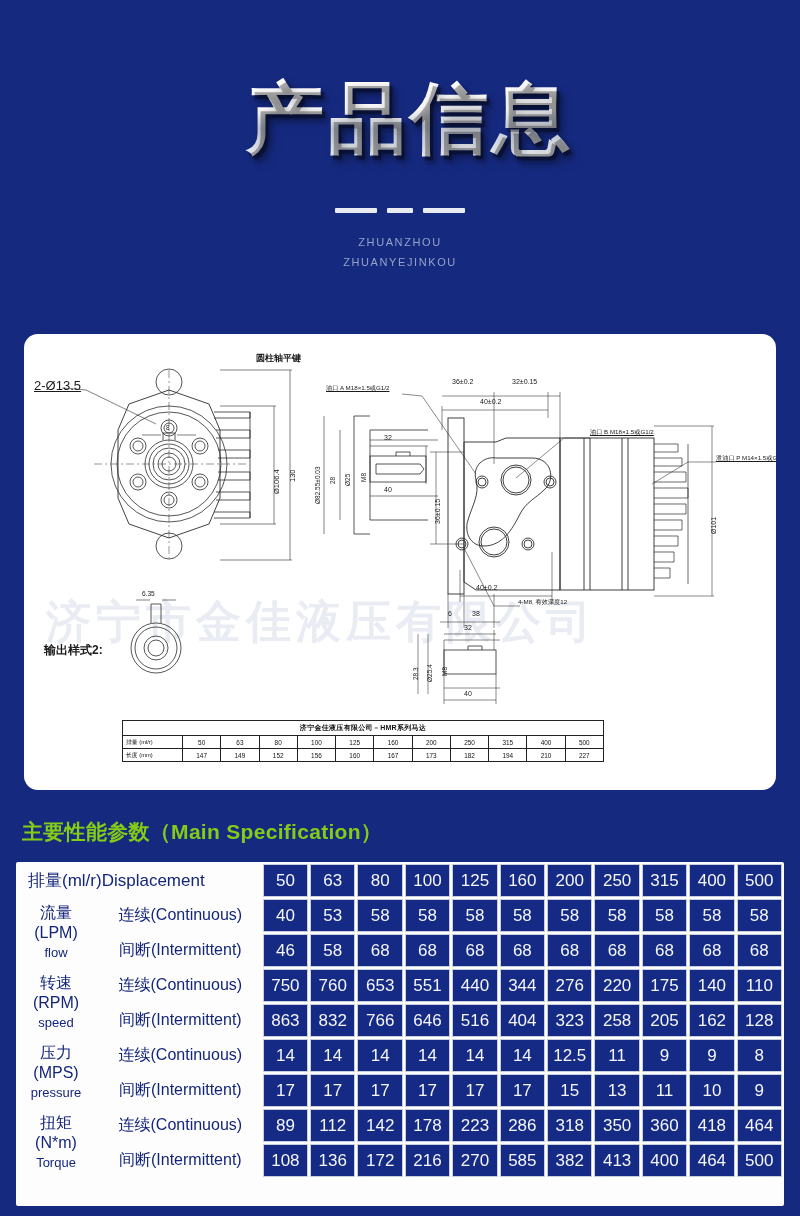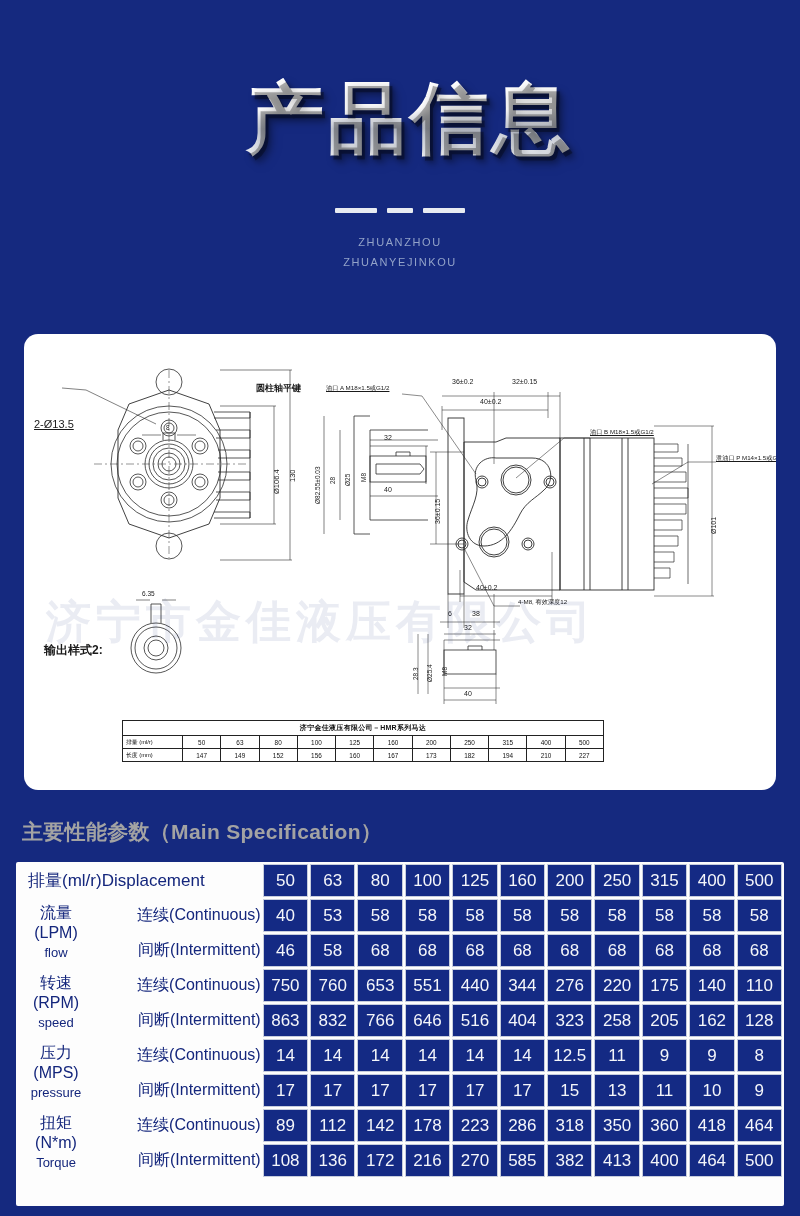--- a/index.html
+++ b/index.html
@@ -53,37 +53,37 @@
     position: absolute; left: 98px; top: 386px; width: 482px;
     border-collapse: collapse; font-size: 6.4px; color: #111;
   }
   .dtable th, .dtable td { border: .8px solid #222; text-align: center; padding: 1.5px 0; font-weight: 400; }
   .dtable .dt-head { font-weight: 700; font-size: 7px; letter-spacing: .3px; padding: 2px 0; }
   .dtable .dt-rowlabel { width: 60px; font-size: 5.8px; text-align: left; padding-left: 3px; }
 
   
   .spec-heading {
     position: absolute; left: 22px; top: 818px;
-    font-size: 21px; color: #a3a3a3; font-weight: 700; letter-spacing: .3px;
+    font-size: 21px; color: #84cc16; font-weight: 700; letter-spacing: .3px;
   }
   .spec-wrap { position: absolute; left: 16px; top: 862px; width: 768px; }
   table.spec { border-collapse: separate; border-spacing: 2px; width: 768px; table-layout: fixed; }
   table.spec td {
     height: 33px; text-align: center; vertical-align: middle;
     font-size: 17px; color: #f4f6fa; background: #142a84;
     border: 1px solid #c6cddd;
   }
   table.spec td.lab-group,
   table.spec td.lab-sub,
   table.spec td.lab-full {
     background: #fdfdfd; color: #14267c; border: none;
     font-weight: 400;
   }
   table.spec td.lab-group { width: 72px; font-size: 16px; line-height: 20px; }
-  table.spec td.lab-sub   { width: 156px; font-size: 16px; text-align: right; padding-left: 4px; }
+  table.spec td.lab-sub   { width: 156px; font-size: 16px; text-align: center; padding-left: 4px; }
   table.spec td.lab-full  { font-size: 17px; text-align: left; padding-left: 10px; }
   table.spec col.vcol { width: 43px; }
   .spec-bg {
     position: absolute; left: 16px; top: 862px; width: 768px; height: 344px;
     background: #fdfdfd; border-radius: 2px;
   }
   .sm { font-size: 13px; }
 </style>
 </head>
 <body>
@@ -282,22 +282,22 @@
           <line x1="420" y1="300" x2="472" y2="300"></line>
           <line x1="470" y1="296" x2="470" y2="316"></line>
           <line x1="394" y1="300" x2="394" y2="360"></line>
           <line x1="420" y1="366" x2="472" y2="366"></line>
           <line x1="420" y1="354" x2="420" y2="370"></line>
           <line x1="472" y1="340" x2="472" y2="370"></line>
         </g>
       </g>
     </svg>
 
-    <div class="lbl" style="left:232px;top:18px;font-size:9px;font-weight:700;margin-top:30px;">圆柱轴平键</div>
-    <div class="lbl u" style="left:10px;top:44px;font-size:11px;margin-top:40px;">2-Ø13.5</div>
+    <div class="lbl" style="left:232px;top:18px;font-size:9px;font-weight:700;">圆柱轴平键</div>
+    <div class="lbl u" style="left:10px;top:44px;font-size:13px;">2-Ø13.5</div>
     <div class="lbl" style="left:142px;top:90px;font-size:6.5px;">8</div>
     <div class="lbl rot90" style="left:248px;top:160px;font-size:7.5px;">Ø106.4</div>
     <div class="lbl rot90" style="left:264px;top:148px;font-size:7.5px;">130</div>
 
     <div class="lbl rot90" style="left:290px;top:170px;font-size:6.5px;">Ø82.55±0.03</div>
     <div class="lbl rot90" style="left:305px;top:150px;font-size:6.5px;">28</div>
     <div class="lbl rot90" style="left:320px;top:152px;font-size:6.5px;">Ø25</div>
     <div class="lbl rot90" style="left:336px;top:148px;font-size:6.5px;">M8</div>
     <div class="lbl" style="left:360px;top:100px;font-size:7px;">32</div>
     <div class="lbl" style="left:360px;top:152px;font-size:7px;">40</div>

